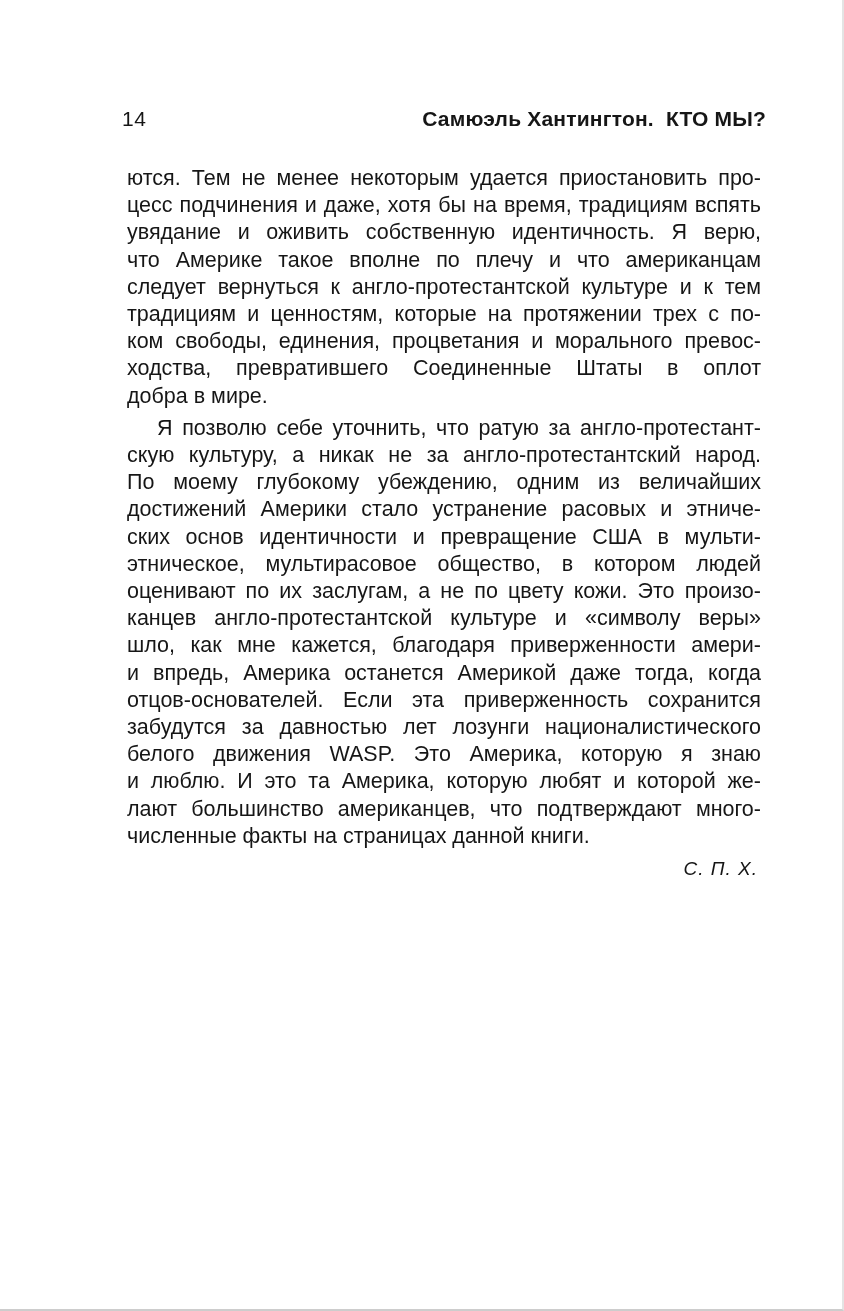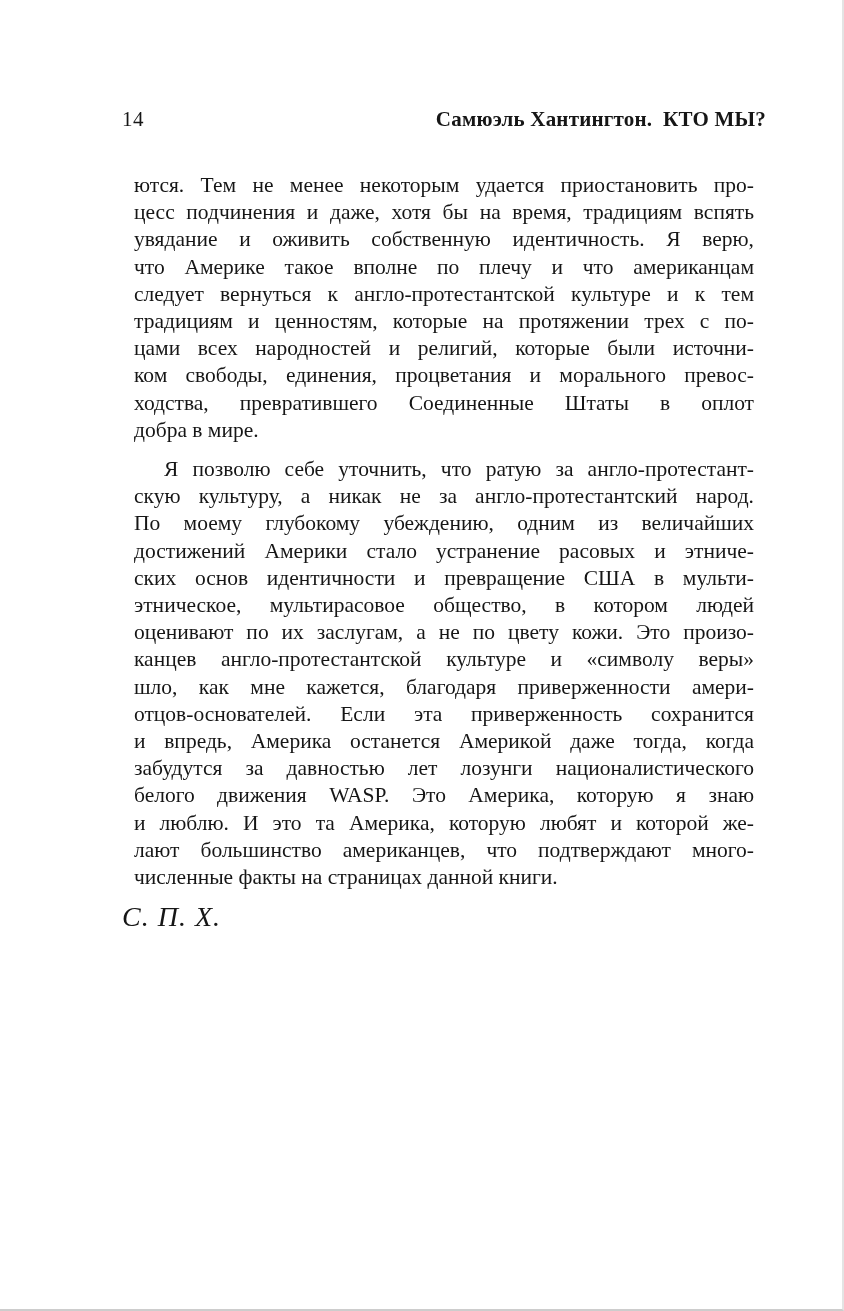--- a/index.html
+++ b/index.html
@@ -4,21 +4,21 @@
 <style>
   * { margin: 0; padding: 0; box-sizing: border-box; }
   html, body { background: #ffffff; }
 
   .page {
     position: relative;
     width: 844px;
     height: 1311px;
     background: #ffffff;
     color: #161616;
-    font-family: Liberation Serif, serif;
+    font-family: Liberation Sans, sans-serif;
     overflow: hidden;
     border-right: 2px solid #e4e4e4;
     border-bottom: 2px solid #cdcdcd;
   }
 
   
   .running-head {
     position: absolute;
     left: 122px;
     top: 107px;
@@ -34,37 +34,37 @@
 
   
   .column {
     position: absolute;
     left: 122px;
     top: 160px;
     width: 644px;
     font-size: 21.5px;
     line-height: 27.2px;
   }
-  .para { margin: 12px; }
+  .para { margin: 5px; }
   .line {
     text-align: justify;
     text-align-last: justify;
     white-space: normal;
   }
   .line.last {
     text-align-last: left;
   }
   .line.indent { text-indent: 30px; }
 
   .signature {
     margin-top: 5px;
     padding-right: 8px;
-    text-align: left;
+    text-align: right;
     font-style: italic;
-    font-size: 28px;
+    font-size: 19px;
     line-height: 27.2px;
     letter-spacing: 1px;
   }
 </style>
 </head>
 <body>
 
 <div class="page">
 
   <header class="running-head">
@@ -74,37 +74,36 @@
 
   <main class="column">
     <div id="paragraphs">
         <div class="para">
           <div class="line">ются. Тем не менее некоторым удается приостановить про-</div>
           <div class="line">цесс подчинения и даже, хотя бы на время, традициям вспять</div>
           <div class="line">увядание и оживить собственную идентичность. Я верю,</div>
           <div class="line">что Америке такое вполне по плечу и что американцам</div>
           <div class="line">следует вернуться к англо-протестантской культуре и к тем</div>
           <div class="line">традициям и ценностям, которые на протяжении трех с по-</div>
-          <div class="line">цами всех народностей и религий, которые были источни-</div>
           <div class="line">ком свободы, единения, процветания и морального превос-</div>
           <div class="line">ходства, превратившего Соединенные Штаты в оплот</div>
           <div class="line last">добра в мире.</div>
         </div>
         <div class="para">
           <div class="line indent">Я позволю себе уточнить, что ратую за англо-протестант-</div>
           <div class="line">скую культуру, а никак не за англо-протестантский народ.</div>
           <div class="line">По моему глубокому убеждению, одним из величайших</div>
           <div class="line">достижений Америки стало устранение расовых и этниче-</div>
           <div class="line">ских основ идентичности и превращение США в мульти-</div>
           <div class="line">этническое, мультирасовое общество, в котором людей</div>
           <div class="line">оценивают по их заслугам, а не по цвету кожи. Это произо-</div>
           <div class="line">канцев англо-протестантской культуре и «символу веры»</div>
           <div class="line">шло, как мне кажется, благодаря приверженности амери-</div>
+          <div class="line">и впредь, Америка останется Америкой даже тогда, когда</div>
           <div class="line">отцов-основателей. Если эта приверженность сохранится</div>
-          <div class="line">и впредь, Америка останется Америкой даже тогда, когда</div>
           <div class="line">забудутся за давностью лет лозунги националистического</div>
           <div class="line">белого движения WASP. Это Америка, которую я знаю</div>
           <div class="line">и люблю. И это та Америка, которую любят и которой же-</div>
           <div class="line">лают большинство американцев, что подтверждают много-</div>
           <div class="line last">численные факты на страницах данной книги.</div>
         </div>
       </div>
     <div class="signature">С. П. Х.</div>
   </main>
 

